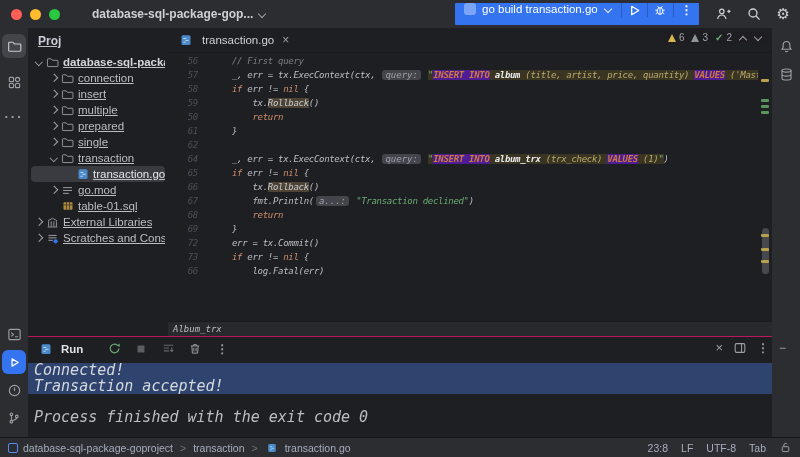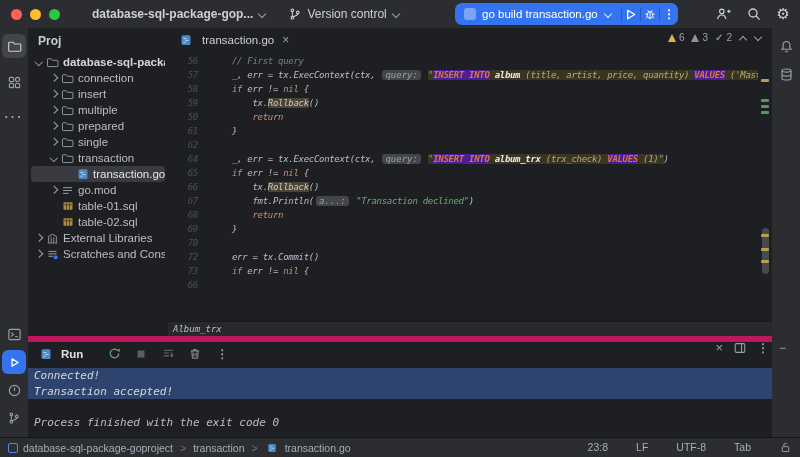--- a/index.html
+++ b/index.html
@@ -13,41 +13,41 @@
   .traffic{display:flex;gap:8px;margin-left:11px;}
   .tl{width:11px;height:11px;border-radius:50%;}
   .tl.red{background:#ff5f57}.tl.yel{background:#febc2e}.tl.grn{background:#28c840}
   .tb-item{display:flex;align-items:center;gap:5px;color:#ced0d6;font-size:12px;}
   .proj-sel{margin-left:32px;font-weight:bold;}
   .vcs-sel{margin-left:22px;}
   .chevD{width:8px;height:8px;display:inline-block;position:relative;}
   .chevD::before{content:"";position:absolute;left:1px;top:1px;width:5px;height:5px;
      border-right:1.3px solid #9da0a8;border-bottom:1.3px solid #9da0a8;transform:rotate(45deg);}
   .chevD.white::before{border-color:#e8ecf5;}
-  .run-pill{position:absolute;left:455px;top:3px;height:22px;width:223px;background:#3574f0;
-            border-radius:7px;display:flex;align-items:center;color:#fff;overflow:hidden;}
+  .run-pill{position:absolute;left:455px;top:3px;height:22px;width:244px;background:#3574f0;
+            border-radius:1px;display:flex;align-items:flex-start;color:#fff;overflow:hidden;}
   .pill-cfg{display:flex;align-items:center;gap:6px;padding:0 9px;font-size:11.5px;white-space:nowrap;}
   .pill-ico{width:12px;height:12px;border-radius:3px;background:rgba(255,255,255,.35);flex:none;}
   .pill-btn{width:27px;display:flex;align-items:center;justify-content:center;border-left:1px solid rgba(0,0,0,.2);}
   .tb-right{position:absolute;right:10px;top:0;height:28px;display:flex;align-items:center;gap:15px;color:#ced0d6;}
 
   
   .strip{position:absolute;width:28px;background:#2b2d30;}
   .strip-left{left:0;top:28px;bottom:19px;border-right:1px solid #151617;}
   .strip-right{right:0;top:28px;bottom:19px;border-left:1px solid #151617;}
   .strip .ico{width:24px;height:24px;margin:3px auto 4px auto;display:flex;align-items:center;
               justify-content:center;border-radius:6px;color:#9da0a8;}
   .strip .ico.activebox{background:#43454a;}
   .strip .ico.activeblue{background:#3574f0;color:#fff;}
   .strip-bottom{position:absolute;bottom:4px;left:0;right:0;}
   .dots-h{letter-spacing:2px;color:#9da0a8;font-weight:bold;font-size:13px;}
 
   
   .projpanel{position:absolute;left:28px;top:28px;width:140px;height:308px;background:#1e1f22;
-             border-right:1px solid #f97316;overflow:hidden;}
+             border-right:1px solid #f97316;overflow:hidden;text-decoration:underline;}
   .pp-header{height:26px;display:flex;align-items:center;padding-left:10px;font-weight:bold;
              color:#c9ccd6;font-size:12px;}
   .tree-row{height:16px;display:flex;align-items:center;white-space:nowrap;font-size:11.5px;
             color:#bcbec4;border-radius:4px;margin:0 3px;}
   .tree-row.selected{background:#393b40;color:#e3e5e9;}
   .tree-row.bold{font-weight:bold;color:#d5d7dd;}
   .chev{width:12px;height:14px;flex:none;display:inline-flex;align-items:center;justify-content:center;}
   .chev.r::before{content:"";width:4.5px;height:4.5px;border-right:1.2px solid #9da0a8;
                   border-bottom:1.2px solid #9da0a8;transform:rotate(-45deg);}
   .chev.d::before{content:"";width:4.5px;height:4.5px;border-right:1.2px solid #9da0a8;
@@ -91,64 +91,52 @@
   .smark{position:absolute;left:3px;width:8px;height:3px;border-radius:1px;}
   .smark.y{background:#b8a14a;}
   .smark.g{background:#59955c;}
   .sthumb{position:absolute;left:4px;width:7px;top:176px;height:46px;background:#55585e;border-radius:4px;opacity:.75;}
   .albumbar{position:absolute;left:0;right:0;bottom:0;height:14px;background:#27292c;
             border-top:1px solid #191a1c;display:flex;align-items:center;padding-left:5px;
             font-size:9px;color:#bcbec4;}
 
   
   .runpanel{position:absolute;left:28px;top:336px;width:744px;height:102px;background:#1e1f22;
-            border-top:6px solid #be185d;}
+            border-top:1px solid #be185d;}
   .run-header{height:23px;display:flex;align-items:center;gap:7px;padding-left:10px;}
   .run-tab{display:flex;align-items:center;gap:5px;font-size:11.5px;font-weight:bold;color:#dfe1e5;}
   .rh-ico{width:20px;height:20px;display:flex;align-items:center;justify-content:center;color:#9da0a8;}
   .rh-right{position:absolute;right:14px;top:336px;height:23px;display:flex;align-items:center;gap:10px;color:#9da0a8;}
   .xchar{font-size:13px;}
-  .console{position:absolute;top:23px;left:0;right:0;bottom:0;font-size:11px;line-height:15.5px;padding-top:3px;}
+  .console{position:absolute;top:23px;left:0;right:0;bottom:0;font-size:15px;line-height:15.5px;padding-top:3px;}
   .console-line{height:15.5px;padding-left:6px;white-space:pre;color:#bcbec4;}
   .console-line.selected{background:#2e436e;color:#d5d8de;}
 
   
   .statusbar{position:absolute;left:0;right:0;bottom:0;height:19px;background:#2b2d30;
              border-top:1px solid #151617;display:flex;align-items:center;font-size:10.5px;color:#a8adbd;}
   .sb-left{display:flex;align-items:center;gap:5px;margin-left:8px;white-space:nowrap;}
   .sb-sq{width:8px;height:8px;border:1.4px solid #548af7;border-radius:2px;flex:none;}
   .sb-sep{color:#6f737a;margin:0 2px;}
-  .sb-right{position:absolute;right:8px;display:flex;gap:28px;}
+  .sb-right{position:absolute;right:8px;display:flex;align-items:center;gap:13px;}
   svg{display:block;}
 </style>
 </head>
 <body>
 
 <div id="app">
 
   <div class="titlebar">
     <div class="traffic">
       <span class="tl red"></span>
       <span class="tl yel"></span>
       <span class="tl grn"></span>
     </div>
     <div class="tb-item proj-sel">
       <span>database-sql-package-gop...</span>
-      <span class="chevD"></span>
-    </div>
-    <div class="tb-item vcs-sel">
-      <svg width="14" height="14" viewBox="0 0 16 16">
-          <g fill="none" stroke="#ced0d6" stroke-width="1.2">
-            <circle cx="5" cy="3.8" r="1.5"></circle>
-            <circle cx="5" cy="12.2" r="1.5"></circle>
-            <circle cx="11.2" cy="6.2" r="1.5"></circle>
-            <path d="M5 5.4v5.2M11.2 7.8c0 2.2-2.5 2.4-6.2 3.4"></path>
-          </g>
-        </svg>
-      <span>Version control</span>
       <span class="chevD"></span>
     </div>
     <div class="run-pill">
       <div class="pill-cfg">
         <span class="pill-ico"></span>
         <span>go build transaction.go</span>
         <span class="chevD white"></span>
       </div>
       <div class="pill-btn">
         <svg width="15" height="15" viewBox="0 0 16 16">
@@ -345,30 +333,20 @@
         </div>
         <div class="tree-row" style="padding-left: 17px;">
           <span class="chev"></span>
           <span class="ticon">
             <svg width="12" height="12" viewBox="0 0 16 16">
               <rect x="2" y="3" width="12" height="10" rx="1" fill="#b08b3e"></rect>
               <path d="M2 6.5h12M6 3v10M10 3v10" stroke="#3a3323" stroke-width="1" fill="none"></path>
             </svg>
           </span>
           <span class="tlabel">table-01.sql</span>
-        </div>
-        <div class="tree-row" style="padding-left: 17px;">
-          <span class="chev"></span>
-          <span class="ticon">
-            <svg width="12" height="12" viewBox="0 0 16 16">
-              <rect x="2" y="3" width="12" height="10" rx="1" fill="#b08b3e"></rect>
-              <path d="M2 6.5h12M6 3v10M10 3v10" stroke="#3a3323" stroke-width="1" fill="none"></path>
-            </svg>
-          </span>
-          <span class="tlabel">table-02.sql</span>
         </div>
         <div class="tree-row" style="padding-left: 2px;">
           <span class="chev r"></span>
           <span class="ticon">
             <svg width="13" height="13" viewBox="0 0 16 16">
               <g fill="none" stroke="#9da0a8" stroke-width="1.1">
                 <path d="M3.2 13V6.5M6.4 13V6.5M9.6 13V6.5M12.8 13V6.5M2 13.5h12M2.5 5.8L8 2.8l5.5 3"></path>
               </g>
             </svg>
           </span>
@@ -408,24 +386,23 @@
         <div class="code-line"><span class="lnum">59</span><span class="ltext"><span class="c-pln">    tx.</span><span class="c-warn">Rollback</span><span class="c-pln">()</span></span></div>
         <div class="code-line"><span class="lnum">50</span><span class="ltext"><span class="c-pln">    </span><span class="c-kw">return</span></span></div>
         <div class="code-line"><span class="lnum">61</span><span class="ltext"><span class="c-pln">}</span></span></div>
         <div class="code-line"><span class="lnum">62</span><span class="ltext"></span></div>
         <div class="code-line"><span class="lnum">64</span><span class="ltext"><span class="c-pln">_, err = tx.ExecContext(ctx, </span><span class="c-hint">query:</span><span class="c-pln"> </span><span class="c-sq">"</span><span class="c-sk">INSERT INTO</span><span class="c-si"> </span><span class="c-st">album_trx</span><span class="c-si"> (trx_check) </span><span class="c-sk">VALUES</span><span class="c-si"> (1)</span><span class="c-sq">"</span><span class="c-pln">)</span></span></div>
         <div class="code-line"><span class="lnum">65</span><span class="ltext"><span class="c-kw">if </span><span class="c-pln">err != </span><span class="c-kw">nil</span><span class="c-pln"> {</span></span></div>
         <div class="code-line"><span class="lnum">66</span><span class="ltext"><span class="c-pln">    tx.</span><span class="c-warn">Rollback</span><span class="c-pln">()</span></span></div>
         <div class="code-line"><span class="lnum">67</span><span class="ltext"><span class="c-pln">    fmt.Println(</span><span class="c-hint">a...:</span><span class="c-pln"> </span><span class="c-str">"Transaction declined"</span><span class="c-pln">)</span></span></div>
         <div class="code-line"><span class="lnum">68</span><span class="ltext"><span class="c-pln">    </span><span class="c-kw">return</span></span></div>
         <div class="code-line"><span class="lnum">69</span><span class="ltext"><span class="c-pln">}</span></span></div>
-        <div class="code-line"><span class="lnum">70</span><span class="ltext"></span></div>
         <div class="code-line"><span class="lnum">72</span><span class="ltext"><span class="c-pln">err = tx.Commit()</span></span></div>
         <div class="code-line"><span class="lnum">73</span><span class="ltext"><span class="c-kw">if </span><span class="c-pln">err != </span><span class="c-kw">nil</span><span class="c-pln"> {</span></span></div>
-        <div class="code-line"><span class="lnum">66</span></div>
+        <div class="code-line"><span class="lnum">66</span><span class="ltext"><span class="c-pln">    log.Fatal(err)</span></span></div>
       </div>
 
     <div class="inspect">
       <span class="insp-item">
           <span class="tri y"></span>
           <span>6</span>
         </span>
       <span class="insp-item">
           <span class="tri g"></span>
           <span>3</span>

